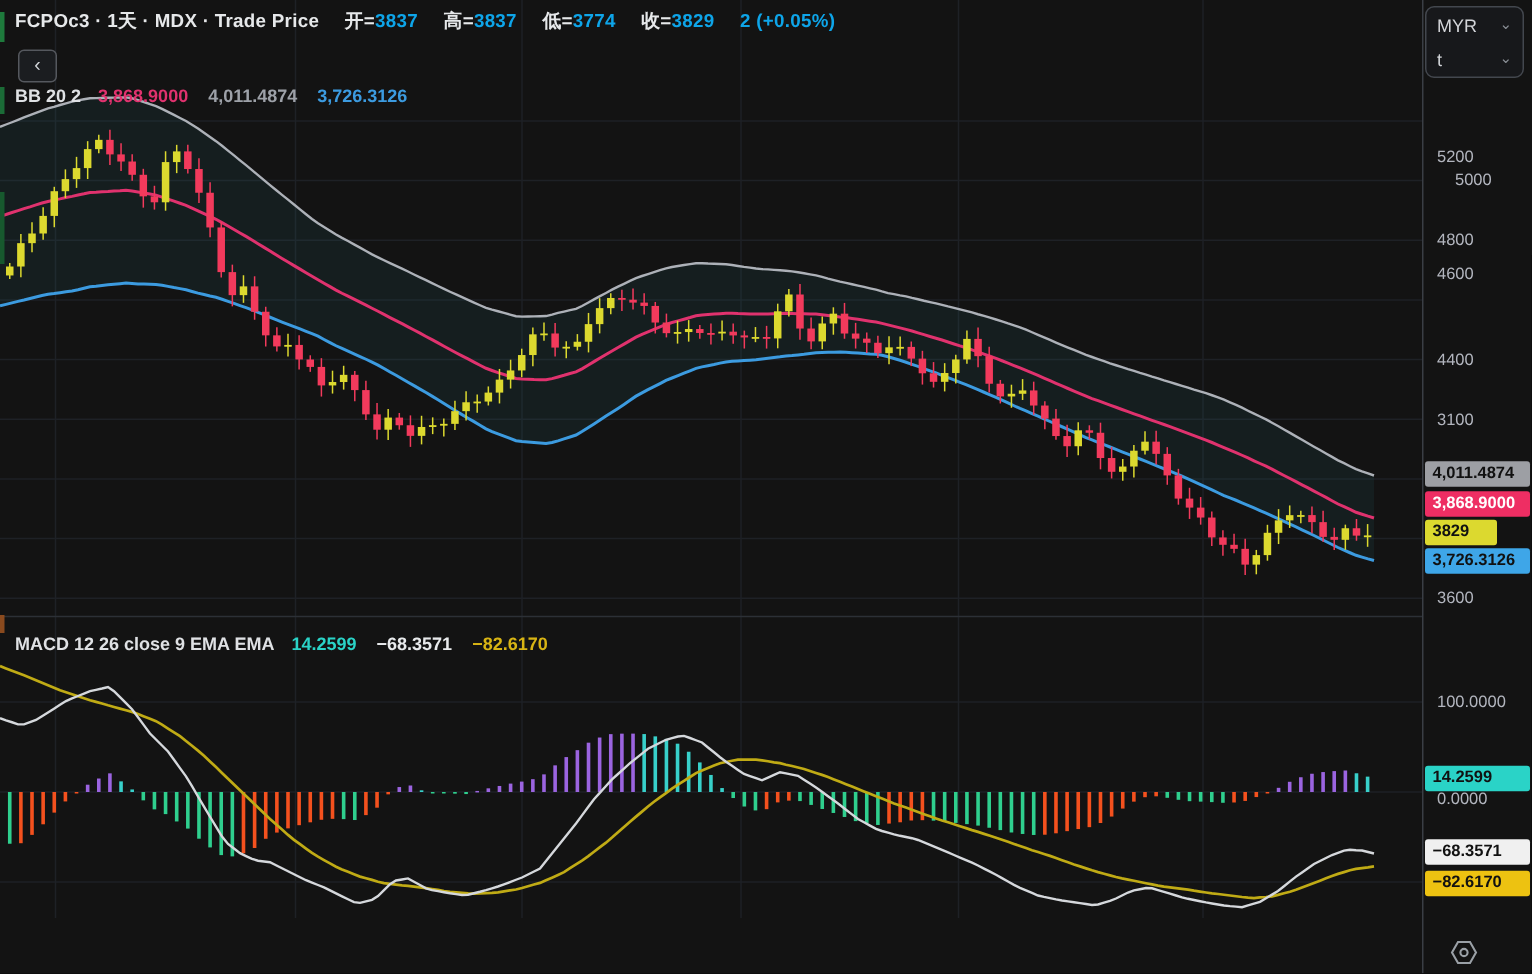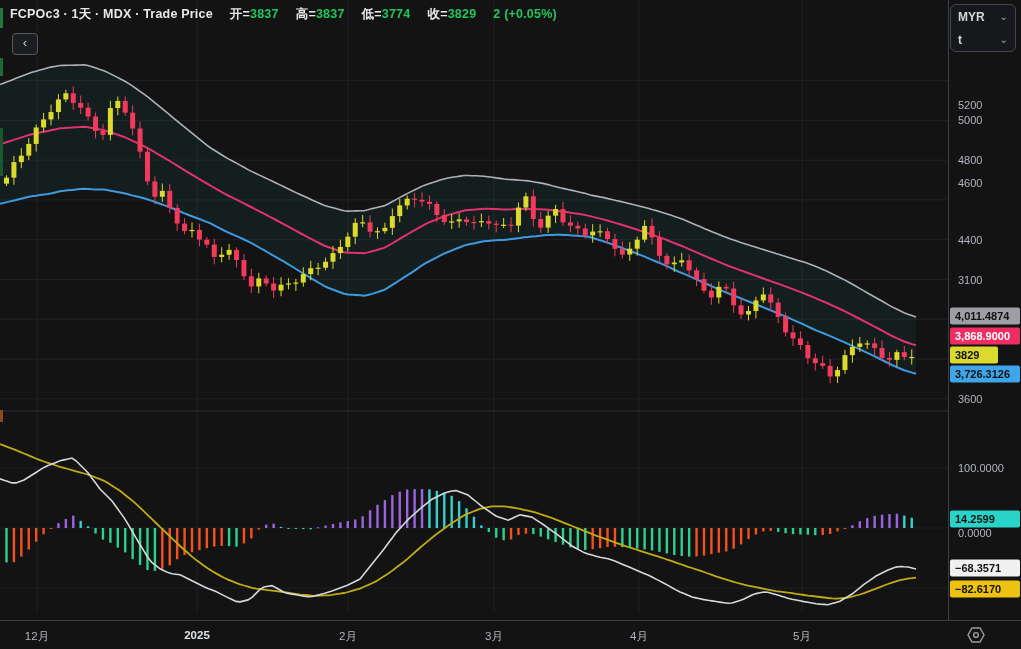--- a/index.html
+++ b/index.html
@@ -3,36 +3,36 @@
 <meta charset="utf-8">
 <style>
   html,body{margin:0;padding:0;background:#0b0b0b;}
   .app{position:relative;width:1021px;height:649px;background:#131313;overflow:hidden;
        font-family:"Liberation Sans","DejaVu Sans",sans-serif;color:#d8dadd;}
   .abs{position:absolute;}
   svg{display:block;}
   
   .topbar{left:10px;top:6px;font-size:12.5px;font-weight:700;letter-spacing:.2px;white-space:nowrap;z-index:6;}
   .topbar .lbl{color:#e6e8ea;margin-top:16px;}
-  .topbar .val{color:#22c55e;}
+  .topbar .val{color:#0ea5e9;}
   .topbar .sep{color:#9aa0a6;padding:0 3px;font-weight:400;}
   .backbtn{left:12px;top:33px;width:24px;height:20px;background:#1b1d20;border:1px solid #55585e;border-radius:4px;
            color:#cfd2d6;font-size:13px;line-height:18px;text-align:center;cursor:pointer;z-index:6;}
   .legend{font-size:12px;font-weight:700;white-space:nowrap;z-index:6;}
   .bbrow{left:10px;top:57px;}
   .macdrow{left:10px;top:422px;}
   .legend .t{color:#dfe1e4;margin-right:8px;}
   .legend .v{margin-right:10px;}
   
   .axis-border{left:948px;top:0;width:1px;height:649px;background:#3a3e45;z-index:3;}
   .axis-label{position:absolute;left:958px;font-size:11px;color:#b2b5be;transform:translateY(-50%);z-index:2;}
   .tag{position:absolute;left:950px;height:17px;line-height:17px;font-size:11px;font-weight:700;
        padding:0 5px;border-radius:2px;z-index:5;transform:translateY(-50%);white-space:nowrap;}
   
-  .symbox{left:950px;top:4px;width:64px;height:46px;border:1px solid #43474e;border-radius:6px;background:#17181b;z-index:6;font-weight:bold;}
+  .symbox{left:950px;top:4px;width:64px;height:46px;border:1px solid #43474e;border-radius:6px;background:#17181b;z-index:6;}
   .symbox .row{height:23px;display:flex;align-items:center;justify-content:space-between;padding:0 7px;font-size:12px;color:#d4d6da;cursor:pointer;}
   .symbox .chev{color:#8b9097;font-size:10px;}
   
   .timebar{left:0;top:620px;width:1021px;height:29px;border-top:1px solid #3a3e45;background:#131313;z-index:4;}
   .tlabel{position:absolute;top:8px;font-size:11.5px;color:#b2b5be;transform:translateX(-50%);}
   .tlabel.year{color:#dfe2e6;font-weight:700;}
   .watermark{left:884px;top:590px;font-size:37px;font-weight:400;color:#e9edf2;letter-spacing:1px;z-index:4;opacity:.95;}
   .gear{left:966px;top:626px;z-index:6;cursor:pointer;}
   .frag{position:absolute;left:0;width:3px;z-index:2;}
 </style>
@@ -456,26 +456,38 @@
     <span class="sep">&nbsp;</span>
     <span class="lbl">收=</span><span class="val">3829</span>
     <span class="sep">&nbsp;</span>
     <span class="val">2 (+0.05%)</span>
   </div>
 
   <div class="abs backbtn">
     <span>‹</span>
   </div>
 
-
+  <div class="abs legend bbrow">
+    <span class="t">BB 20 2</span>
+    <span class="v" style="color:#e0326e">3,868.9000</span>
+    <span class="v" style="color:#9da1a8">4,011.4874</span>
+    <span class="v" style="color:#3c9be0">3,726.3126</span>
+  </div>
+
+  <div class="abs legend macdrow">
+    <span class="t">MACD 12 26 close 9 EMA EMA</span>
+    <span class="v" style="color:#2ad3c7">14.2599</span>
+    <span class="v" style="color:#e8eaec">−68.3571</span>
+    <span class="v" style="color:#d8b414">−82.6170</span>
+  </div>
 
   <div class="abs axis-border"></div>
   <div id="axis-labels">
       <div class="axis-label" style="top: 80.6px; margin-top: 24px;">5200</div>
-      <div class="axis-label" style="top: 120.4px;">5000</div>
+      <div class="axis-label" style="top: 120.4px; margin-left: 12px;">5000</div>
       <div class="axis-label" style="top: 160.2px;">4800</div>
       <div class="axis-label" style="top: 183px;">4600</div>
       <div class="axis-label" style="top: 239.8px;">4400</div>
       <div class="axis-label" style="top: 279.6px;">3100</div>
       <div class="axis-label" style="top: 359px;">3800</div>
       <div class="axis-label" style="top: 398.8px;">3600</div>
       <div class="axis-label" style="top: 468px;">100.0000</div>
       <div class="axis-label" style="top: 533px;">0.0000</div>
     </div>
   <div id="axis-tags">
@@ -493,30 +505,20 @@
       <span>MYR</span>
       <span class="chev">⌄</span>
     </div>
     <div class="row">
       <span>t</span>
       <span class="chev">⌄</span>
     </div>
   </div>
 
 
-  <div class="abs timebar">
-    <div id="tlabels">
-        <div class="tlabel" style="left: 37px;">12月</div>
-        <div class="tlabel year" style="left: 197px;">2025</div>
-        <div class="tlabel" style="left: 348px;">2月</div>
-        <div class="tlabel" style="left: 494px;">3月</div>
-        <div class="tlabel" style="left: 639px;">4月</div>
-        <div class="tlabel" style="left: 802px;">5月</div>
-      </div>
-  </div>
 
   <div class="abs gear">
     <svg width="20" height="18" viewBox="0 0 20 18">
       <polygon points="6,2 14,2 18,9 14,16 6,16 2,9" fill="none" stroke="#9aa0a6" stroke-width="1.4"></polygon>
       <circle cx="10" cy="9" r="2.4" fill="none" stroke="#9aa0a6" stroke-width="1.4"></circle>
     </svg>
   </div>
 
 </div>
 

